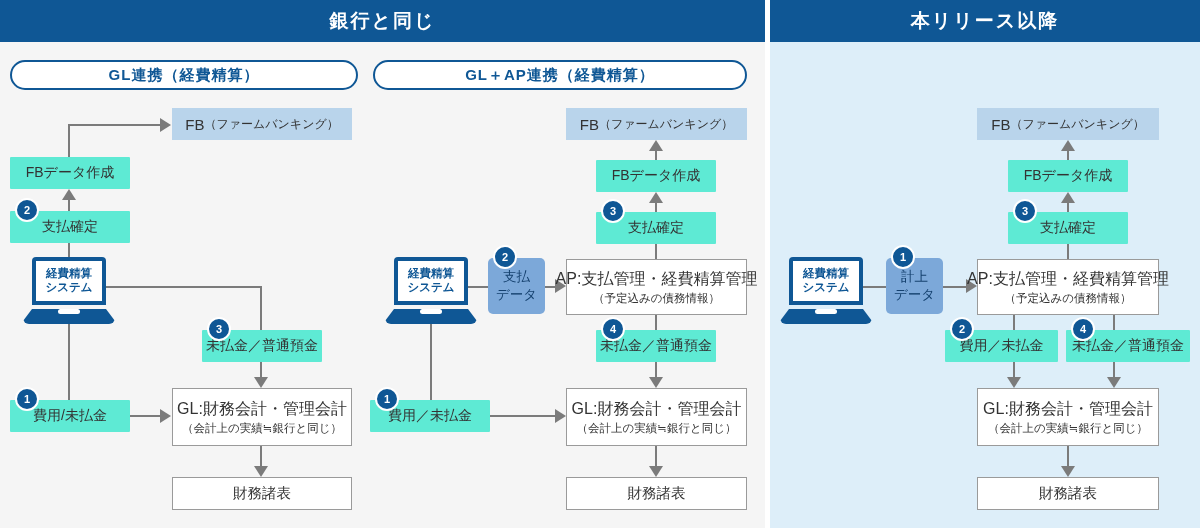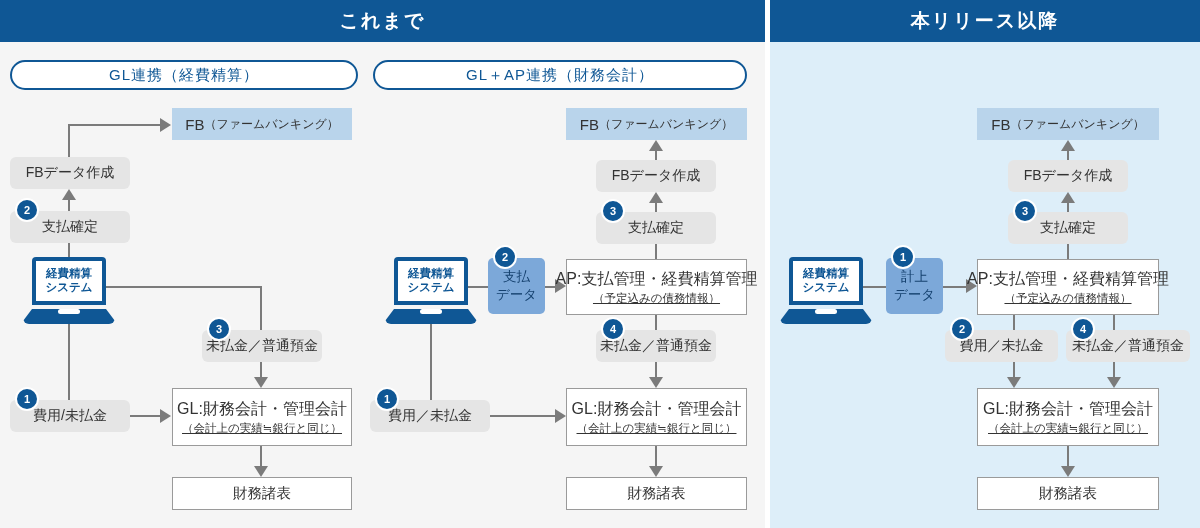--- a/index.html
+++ b/index.html
@@ -6,32 +6,32 @@
   .stage{position:relative;width:1200px;height:528px;background:#fff;overflow:hidden;
          font-family:"Liberation Sans","DejaVu Sans",sans-serif;color:#333;}
   .panel{position:absolute;top:0;height:528px;}
   .panel-left{left:0;width:765px;background:#f5f5f5;}
   .panel-right{left:770px;width:430px;background:#ddeef9;}
   .panel-header{position:absolute;left:0;top:0;width:100%;height:42px;background:#0f5795;
                 color:#fff;display:flex;align-items:center;justify-content:center;
                 font-size:19px;font-weight:bold;letter-spacing:2px;}
   .pill{position:absolute;height:30px;border:2px solid #0f5795;border-radius:17px;background:#fff;
         color:#0f5795;display:flex;align-items:center;justify-content:center;
-        font-size:15px;font-weight:400;z-index:2;box-sizing:border-box;letter-spacing:1px;}
-  .gbox{position:absolute;background:#e5e5e5;border-radius:6px;display:flex;align-items:center;
+        font-size:15px;font-weight:700;z-index:2;box-sizing:border-box;letter-spacing:1px;}
+  .gbox{position:absolute;background:#5eead4;border-radius:1px;display:flex;align-items:center;
         justify-content:center;font-size:14px;color:#333;z-index:2;white-space:nowrap;}
   .fbbox{position:absolute;background:#b9d4eb;display:flex;align-items:center;justify-content:center;
          z-index:2;color:#333;white-space:nowrap;}
   .fb-abbr{font-size:15px;}
   .fb-full{font-size:12px;}
   .wbox{position:absolute;background:#fff;border:1px solid #9a9a9a;display:flex;flex-direction:column;
         align-items:center;justify-content:center;color:#333;z-index:2;box-sizing:border-box;white-space:nowrap;}
   .gl-main{font-size:16px;}
   .ap-main{font-size:16px;}
-  .t-sub{font-size:11.5px;margin-top:1px;text-decoration:underline;}
+  .t-sub{font-size:11.5px;margin-top:1px;}
   .fs-label{font-size:14.5px;}
   .dbox{position:absolute;background:#7ca8d9;border-radius:5px;display:flex;flex-direction:column;
         align-items:center;justify-content:center;font-size:13.5px;line-height:1.3;color:#14406e;z-index:2;}
   .badge{position:absolute;left:5px;top:-13px;width:20px;height:20px;border:2px solid #fff;border-radius:50%;
          background:#0f5795;color:#fff;font-size:11px;font-weight:bold;display:flex;align-items:center;
          justify-content:center;z-index:3;}
   .laptop{position:absolute;width:92px;z-index:2;}
   .lscreen{width:74px;height:48px;margin:0 auto;background:#0f5795;border-radius:4px 4px 0 0;
            padding:4px;box-sizing:border-box;}
   .lpanel{width:100%;height:100%;background:#fff;display:flex;flex-direction:column;align-items:center;
@@ -45,28 +45,28 @@
   .ar-up{border-left:7px solid transparent;border-right:7px solid transparent;border-bottom:11px solid #7b7b7b;}
   .ar-down{border-left:7px solid transparent;border-right:7px solid transparent;border-top:11px solid #7b7b7b;}
   .ar-right{border-top:7px solid transparent;border-bottom:7px solid transparent;border-left:11px solid #7b7b7b;}
 </style>
 </head>
 <body>
 
 <div class="stage">
 
   <div class="panel panel-left">
-    <div class="panel-header">これまで</div>
+    <div class="panel-header">銀行と同じ</div>
   </div>
   <div class="panel panel-right">
     <div class="panel-header">本リリース以降</div>
   </div>
 
   <div class="pill" style="left:10px;top:60px;width:348px;">GL連携（経費精算）</div>
-  <div class="pill" style="left:373px;top:60px;width:374px;">GL＋AP連携（財務会計）</div>
+  <div class="pill" style="left:373px;top:60px;width:374px;">GL＋AP連携（経費精算）</div>
 
   <div class="fbbox" style="left:172px;top:108px;width:180px;height:32px;">
     <span class="fb-abbr">FB</span>
       <span class="fb-full">（ファームバンキング）</span>
   </div>
   <div class="gbox" style="left:10px;top:157px;width:120px;height:32px;">FBデータ作成</div>
   <div class="gbox" style="left:10px;top:211px;width:120px;height:32px;">
     <span class="badge">2</span>
     <span>支払確定</span>
   </div>

